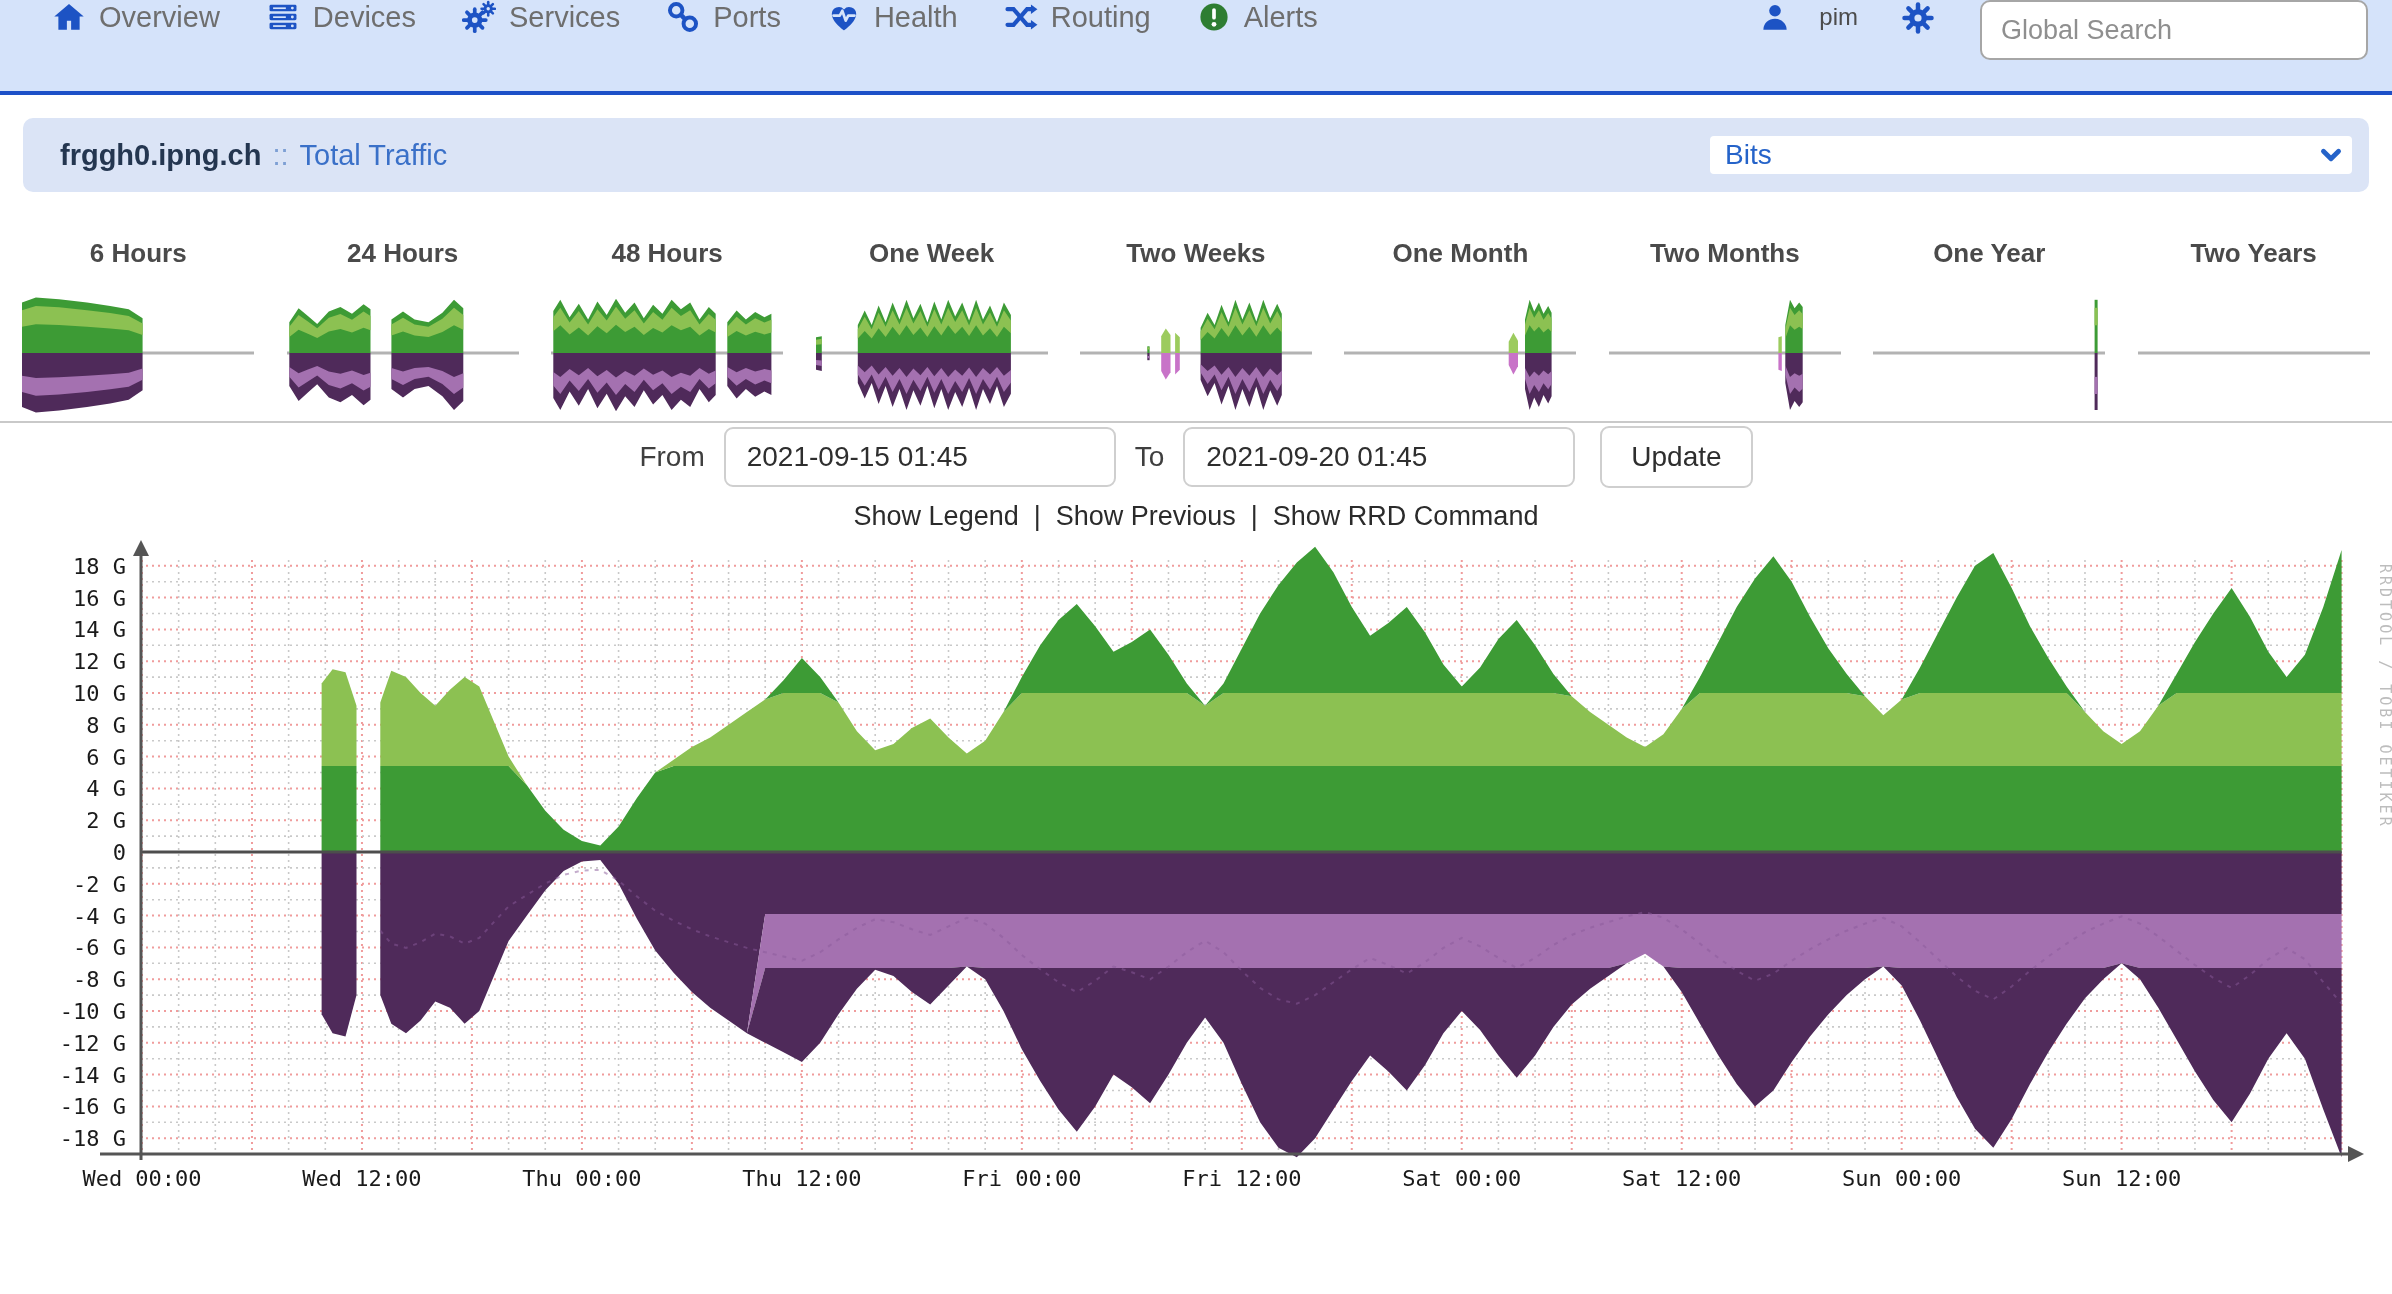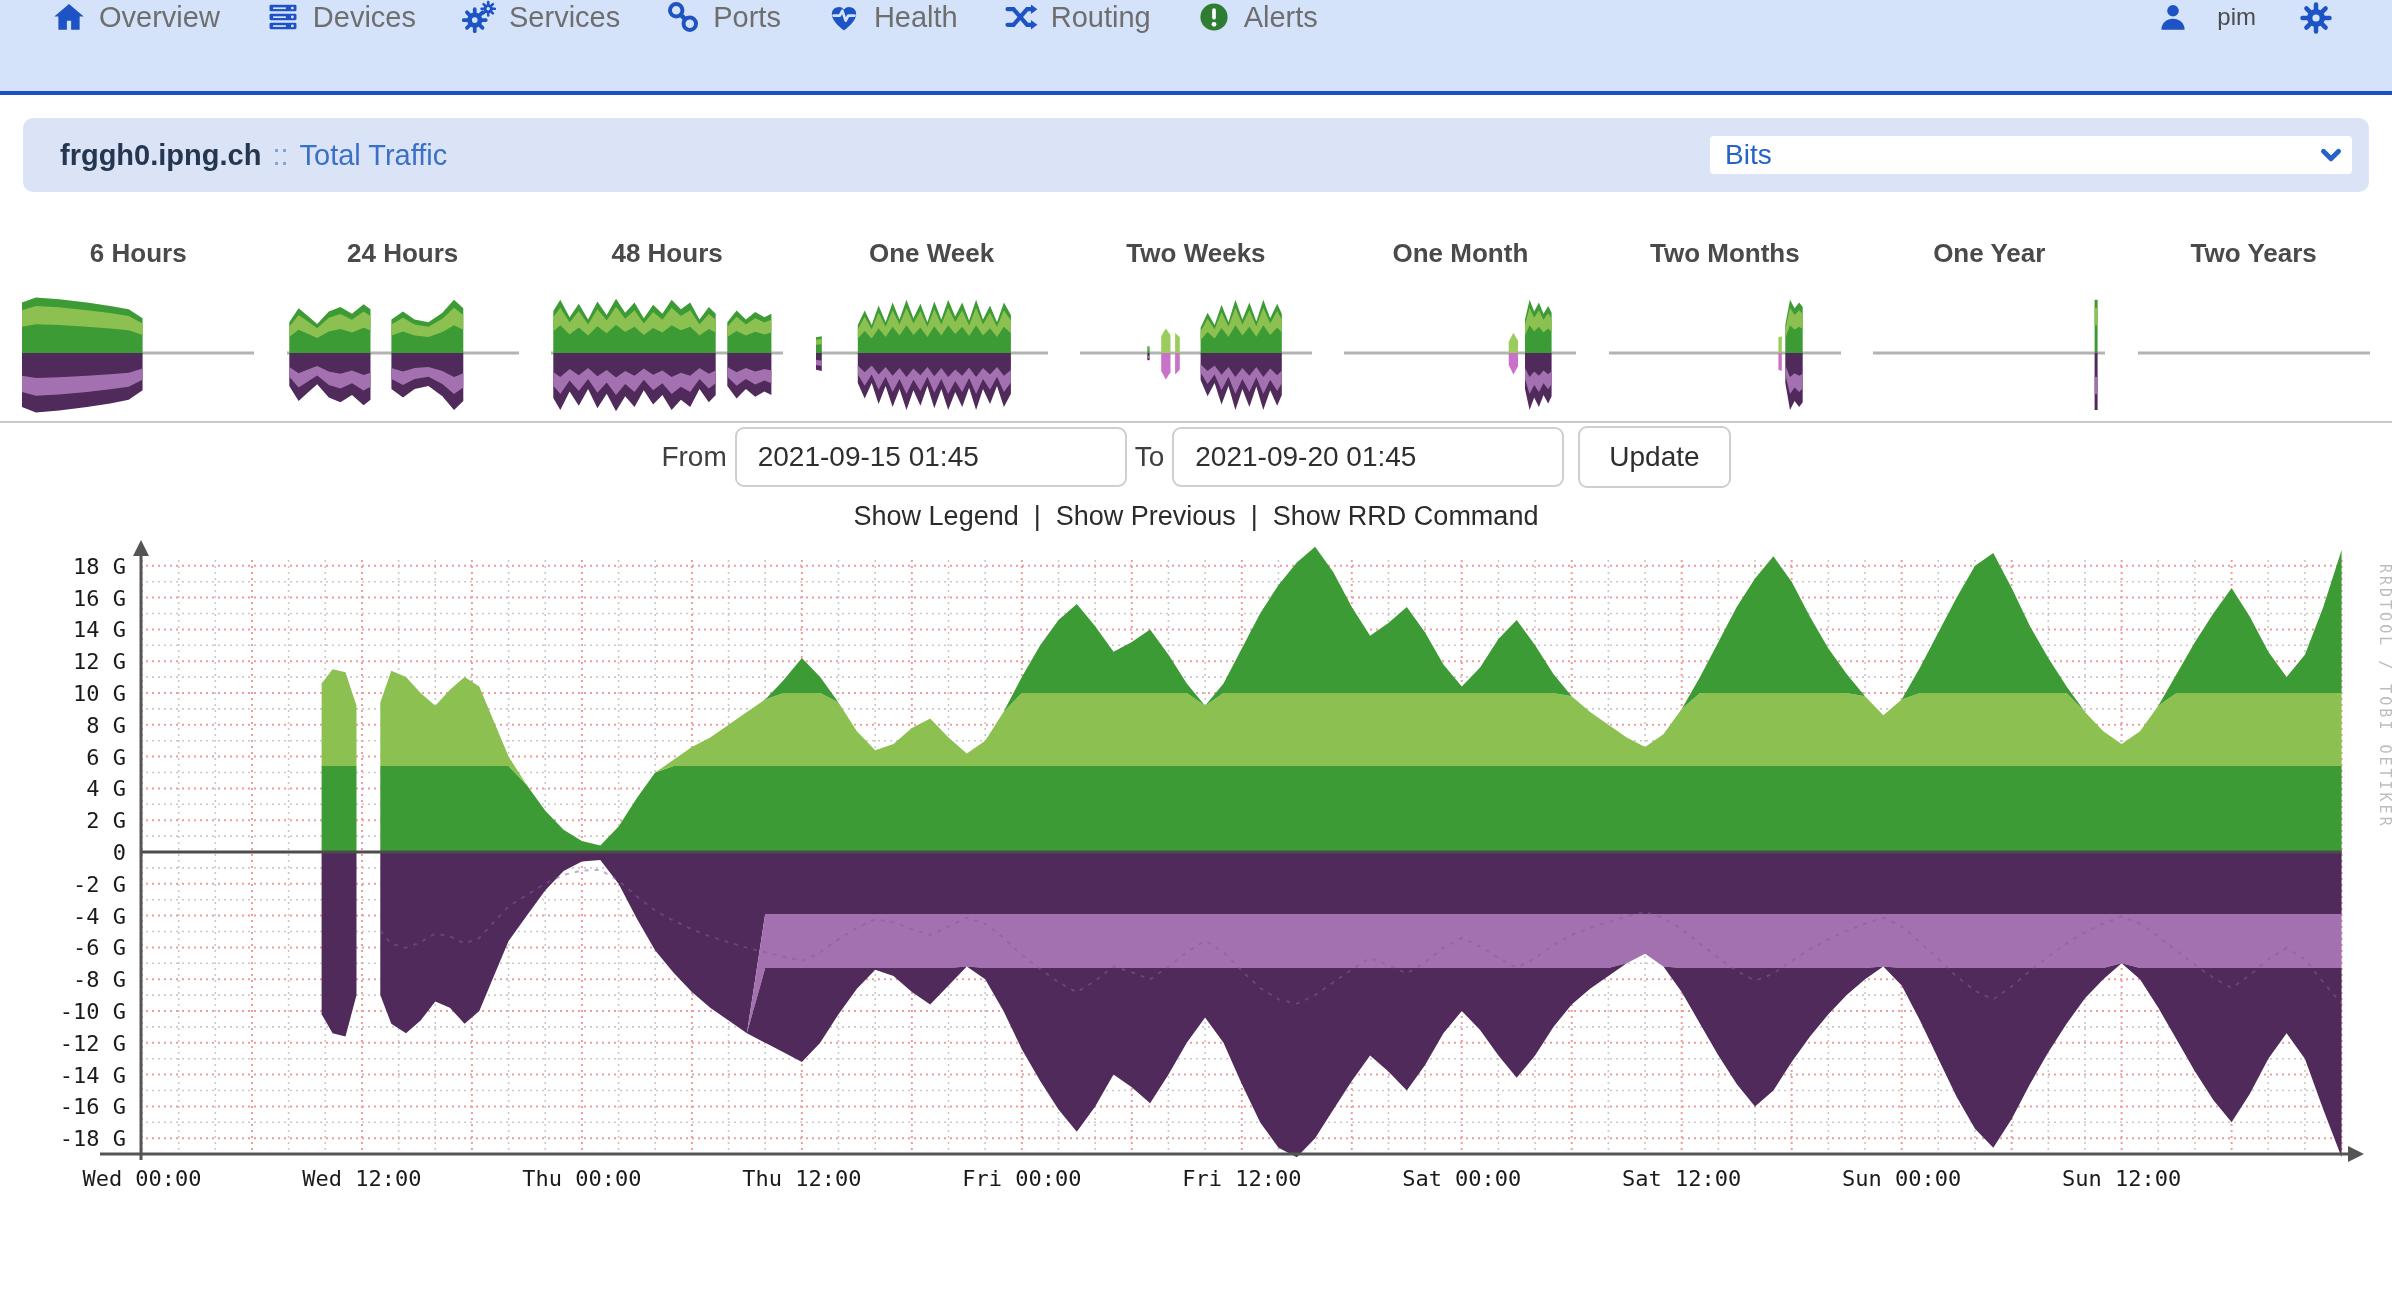--- a/index.html
+++ b/index.html
@@ -30,21 +30,21 @@
   .unit-select .val{font-size:28px;color:#2563c9;flex:1}
   .unit-select .chev{width:26px;height:26px;color:#2563c9}
 
   
   .thumbs{display:flex;justify-content:space-around;margin-top:44px;border-bottom:2px solid #c9c9c9;padding:0 6px}
   .thumb{width:258px;display:flex;flex-direction:column;align-items:center;cursor:pointer}
   .thumb .tlabel{font-size:26px;font-weight:700;color:#4a4a4a;margin-bottom:23px;line-height:34px}
   .thumb svg{display:block}
 
   
-  .ctrl{display:flex;align-items:center;justify-content:center;gap:8px;margin-top:3px}
+  .ctrl{display:flex;align-items:center;justify-content:center;gap:19px;margin-top:3px}
   .ctrl .clabel{font-size:28px;color:#3f3f3f}
   .ctrl input{width:346px;height:56px;border:2px solid #cfcfcf;border-radius:9px;font-size:28px;color:#2e2e2e;padding:0 21px;outline:none;font-family:"Liberation Sans",sans-serif}
   .ctrl button{height:62px;padding:0 29px;background:#fff;border:2px solid #cfcfcf;border-radius:9px;font-size:28px;color:#2e2e2e;margin-left:6px;cursor:pointer;font-family:"Liberation Sans",sans-serif}
 
   
   .links{display:flex;justify-content:center;gap:15px;margin-top:13px;font-size:27px;color:#2b2b2b}
   .links .lnk{cursor:pointer}
 
   
   #main-graph{display:block;margin-top:4px}
@@ -159,20 +159,23 @@
       <g stroke-width="3" stroke-linecap="round">
         <line x1="12" y1="3" x2="12" y2="21"></line>
           <line x1="3" y1="12" x2="21" y2="12"></line>
         <line x1="5.6" y1="5.6" x2="18.4" y2="18.4"></line>
           <line x1="18.4" y1="5.6" x2="5.6" y2="18.4"></line>
       </g>
       <circle cx="12" cy="12" r="6" fill="currentColor" stroke="none"></circle>
       <circle cx="12" cy="12" r="2.4" fill="#d5e3fa" stroke="none"></circle>
     </svg>
   </span>
+  <div class="search-wrap">
+    <input type="text" placeholder="Global Search" style="">
+  </div>
 </div>
 
 <div class="panel">
   <span class="host">frggh0.ipng.ch</span>
   <span class="sep">::</span>
   <span class="ttl">Total Traffic</span>
   <span class="panel-spacer"></span>
   <div class="unit-select">
     <span class="val">Bits</span>
     <span class="chev">

